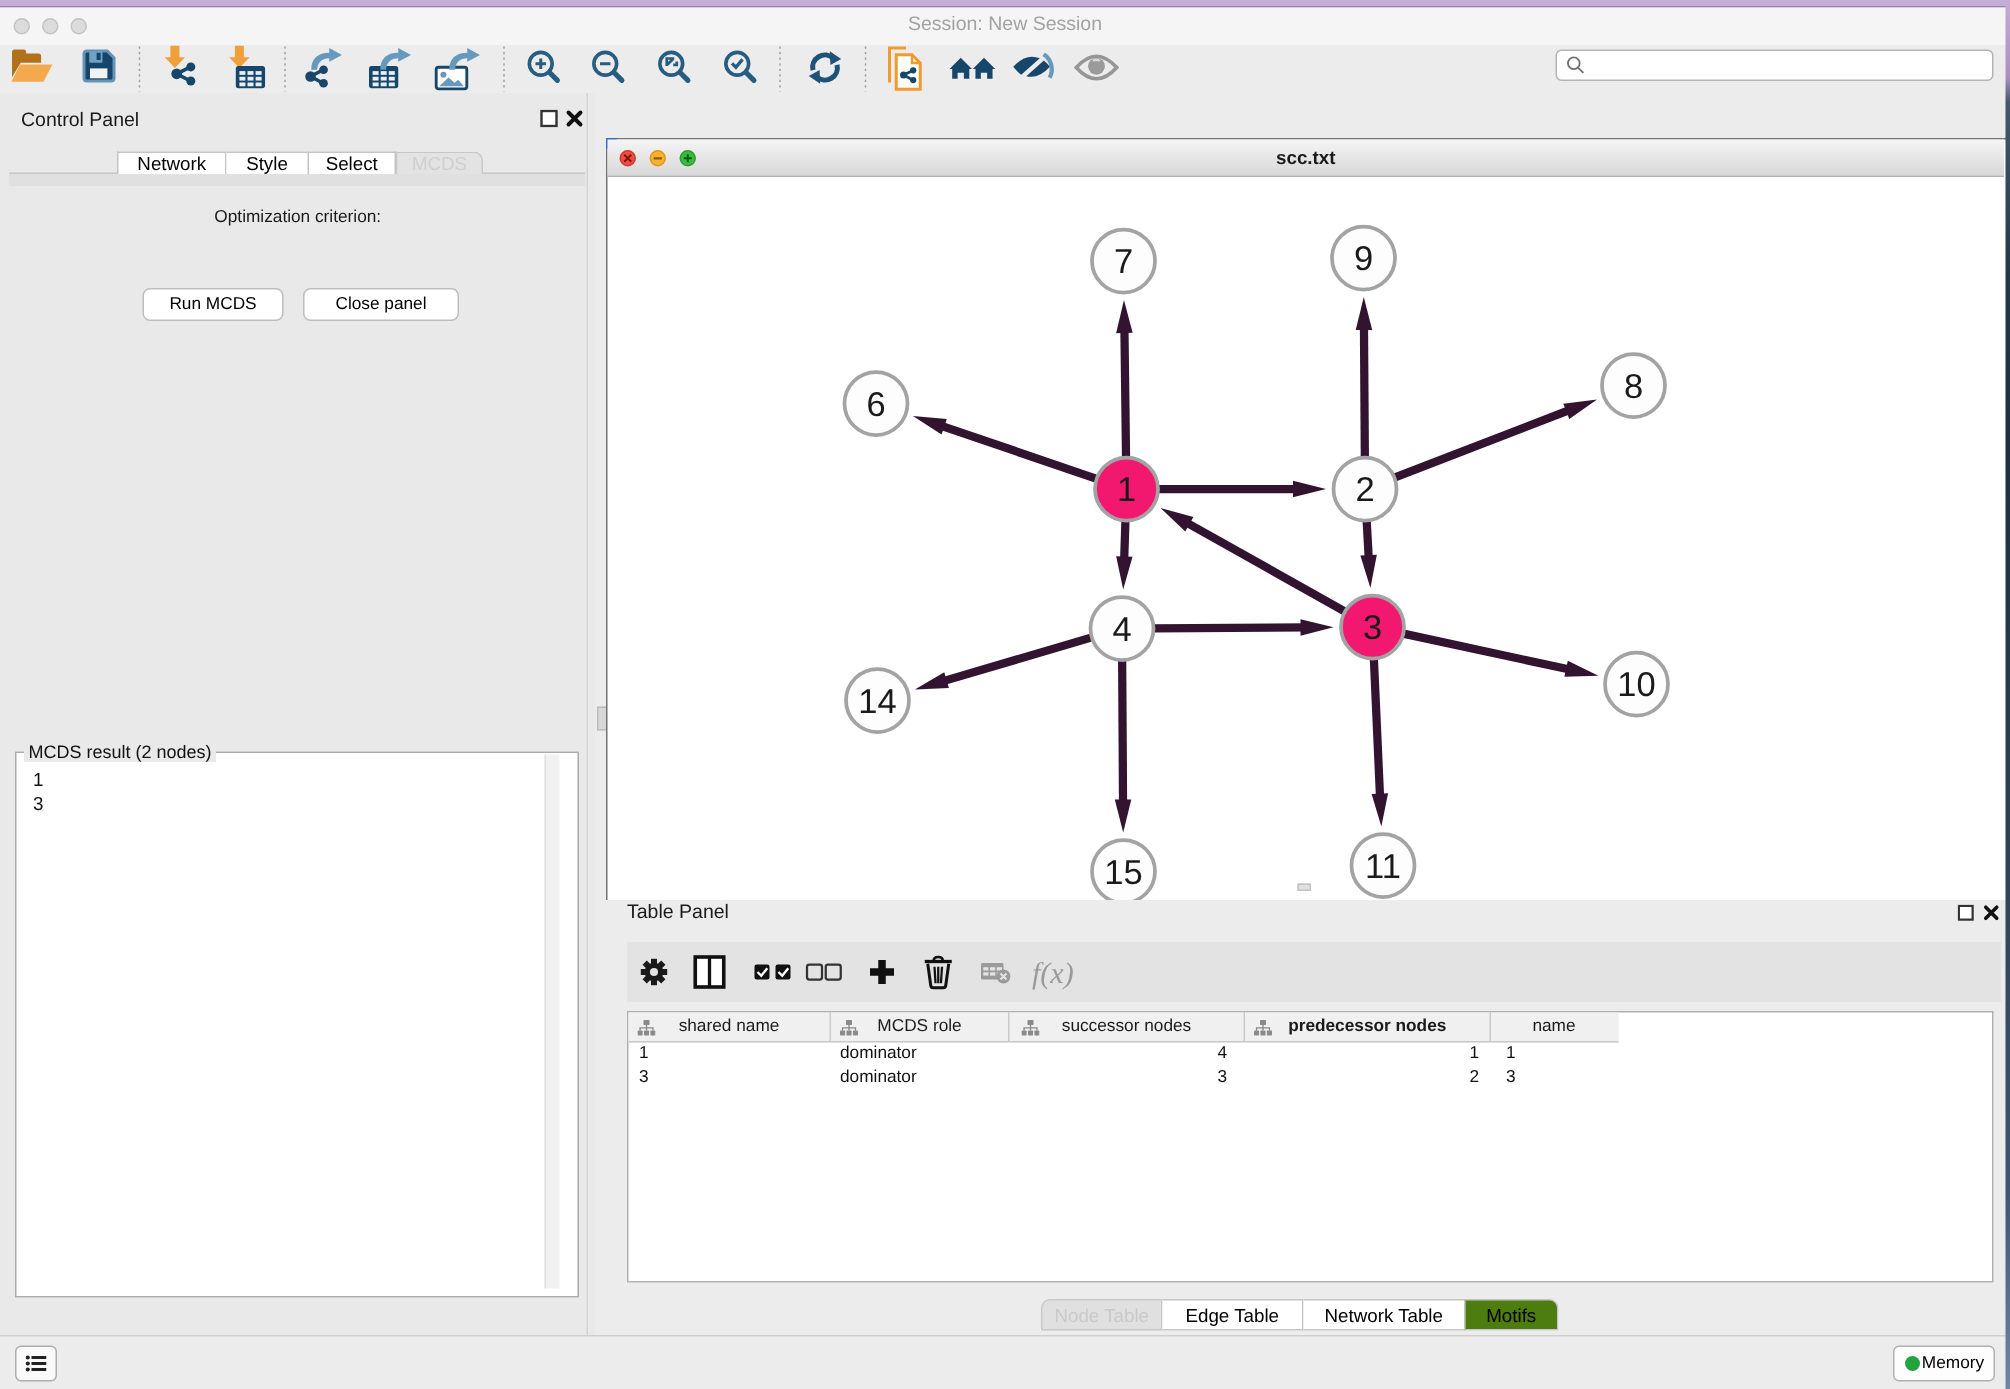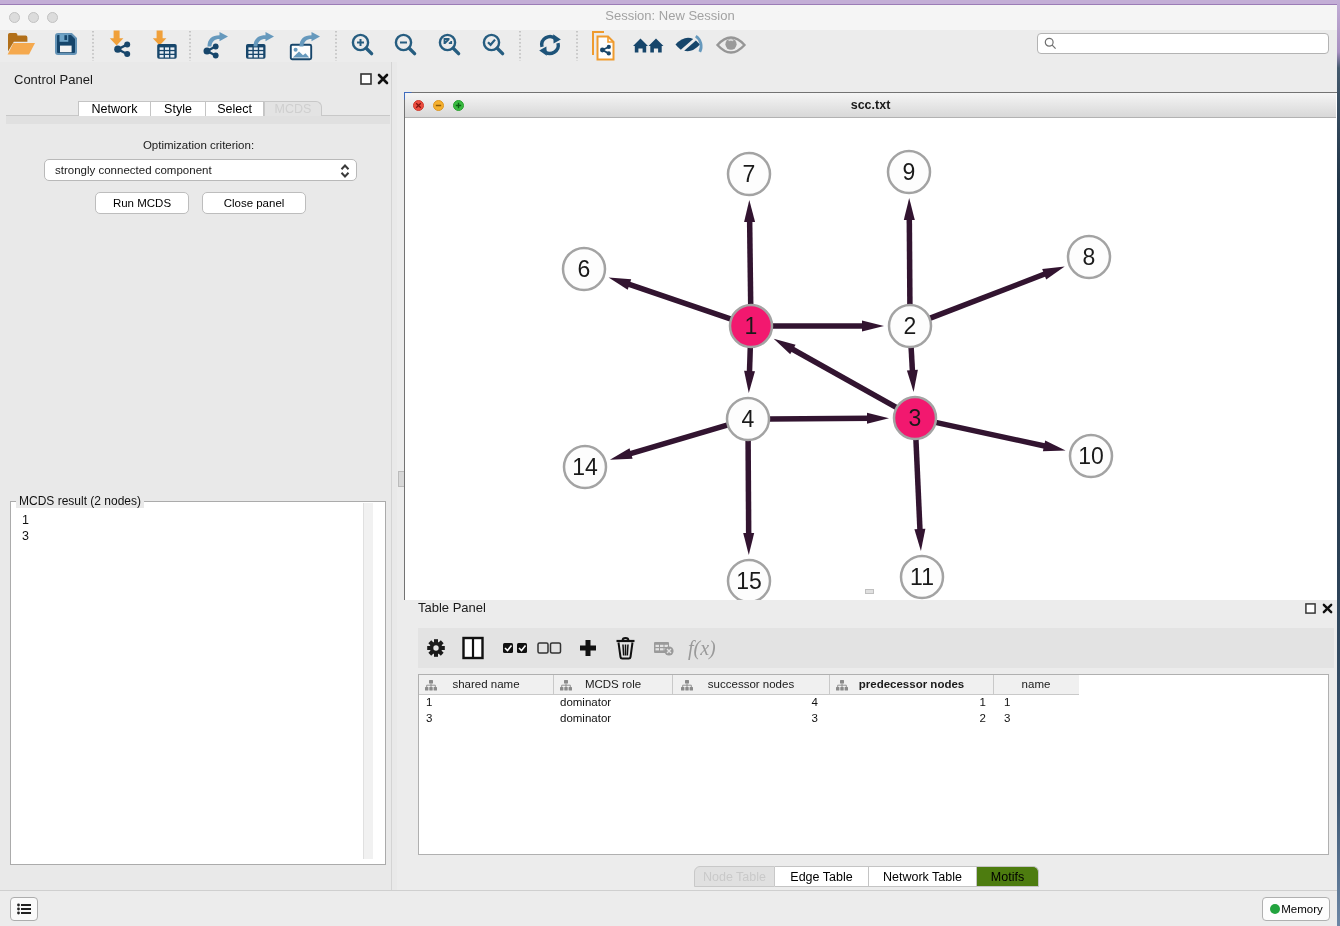--- a/index.html
+++ b/index.html
@@ -197,26 +197,20 @@
   <div class="abs" style="left:6px;top:53px;width:384px;height:9px;background:#e0e0e0;border-top:1px solid #c8c8c8;"></div>
 
   <div class="abs" style="left:78px;top:35px;height:19px;display:flex;font-size:12.5px;align-items:flex-end;">
     <div style="width:73px;background:#fff;border:1px solid #c4c4c4;border-bottom:none;display:flex;align-items:center;justify-content:center;">Network</div>
     <div style="width:55px;background:#fff;border:1px solid #c4c4c4;border-left:none;border-bottom:none;display:flex;align-items:center;justify-content:center;">Style</div>
     <div style="width:58px;background:#fff;border:1px solid #c4c4c4;border-left:none;border-bottom:none;display:flex;align-items:center;justify-content:center;">Select</div>
     <div style="width:58px;background:#e3e3e3;border:1px solid #c8c8c8;border-bottom:none;border-radius:0 6px 0 0;display:flex;align-items:center;justify-content:center;color:#cfcfcf;">MCDS</div>
   </div>
 
   <div class="abs" style="left:0;top:77px;width:397px;text-align:center;font-size:11.5px;color:#1a1a1a;">Optimization criterion:</div>
-  <div class="abs" style="left:44px;top:97px;width:313px;height:22px;background:#fff;border:1px solid #b9b9b9;border-radius:5px;font-size:11.5px;color:#1a1a1a;line-height:20px;padding-left:10px;">strongly connected component
-    <svg class="abs" style="right:6px;top:4px;" width="10" height="14" viewBox="0 0 10 14">
-        <path d="M1.5 5.2 L5 1.5 L8.5 5.2" fill="none" stroke="#3a3a3a" stroke-width="2"></path>
-        <path d="M1.5 8.8 L5 12.5 L8.5 8.8" fill="none" stroke="#3a3a3a" stroke-width="2"></path>
-      </svg>
-  </div>
   <div class="abs" style="left:95px;top:130px;width:94px;height:22px;background:#fff;border:1px solid #bdbdbd;border-radius:5px;font-size:11.5px;text-align:center;line-height:20px;">Run MCDS</div>
   <div class="abs" style="left:202px;top:130px;width:104px;height:22px;background:#fff;border:1px solid #bdbdbd;border-radius:5px;font-size:11.5px;text-align:center;line-height:20px;">Close panel</div>
 
   <div class="abs" style="left:10px;top:439px;width:376px;height:364px;background:#fff;border:1px solid #ababab;"></div>
   <div class="abs" style="left:16px;top:432px;background:#e9e9e9;padding:0 3px;font-size:12px;color:#111;">MCDS result (2 nodes)</div>
   <div class="abs" style="left:22px;top:450px;font-size:12.5px;color:#111;line-height:16px;">1<br>3</div>
   <div class="abs" style="left:363px;top:441px;width:10px;height:356px;background:#f1f1f1;border-left:1px solid #e0e0e0;"></div>
 </div>
 
 <div class="abs" style="left:391px;top:62px;width:1px;height:828px;background:#d4d4d4;"></div>

